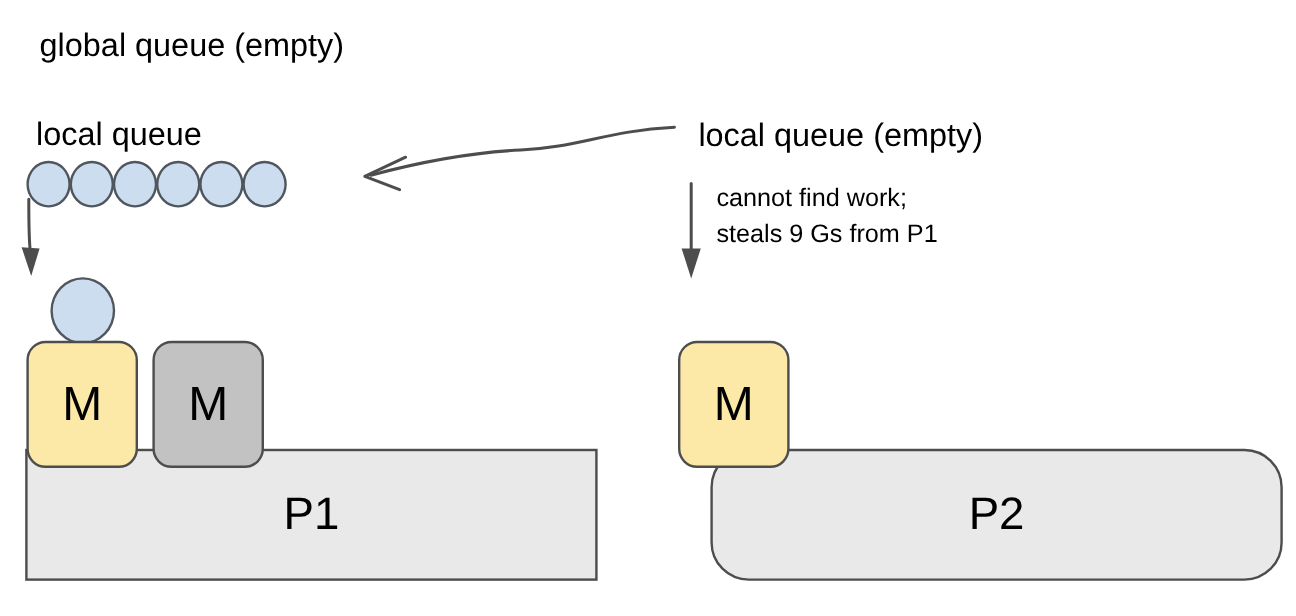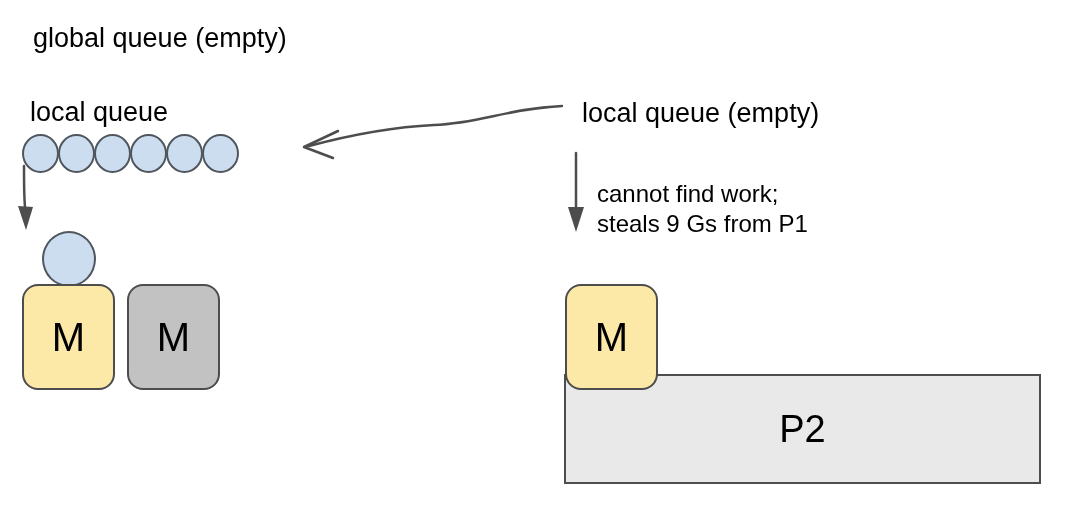--- a/index.html
+++ b/index.html
@@ -24,25 +24,24 @@
     white-space: nowrap;
     line-height: 1.2;
   }
   .global-queue-label   { left: 33px;  top: 22px;  }
   .local-queue-label    { left: 30px;  top: 96px;  }
   .local-queue-empty-label { left: 582px; top: 97px; }
   .annotation {
     position: absolute;
     left: 597px;
     top: 151px;
-    font-size: 24px;
+    font-size: 21px;
     line-height: 30px;
     color: var(--text, #000);
     white-space: nowrap;
-    margin-top: 28px;
   }
   .goroutine-row {
     position: absolute;
     left: 22px;
     top: 134px;
     display: flex;
   }
   .g-circle {
     box-sizing: border-box;
     width: 37px;
@@ -93,21 +92,21 @@
     background: var(--p-fill, #e9e9e9);
     border: 2px solid var(--shape-border, #4d4d4d);
     display: flex;
     align-items: center;
     justify-content: center;
     font-size: 38px;
     color: #000;
     z-index: 0;
   }
   .p-box.p1 { left: 21px;  }
-  .p-box.p2 { left: 564px; }
+  .p-box.p2 { left: 592px; border-radius: 32px; }
   svg.arrows {
     position: absolute;
     left: 0;
     top: 0;
     z-index: 5;
     pointer-events: none;
   }
   .arrow-line {
     stroke: var(--arrow, #4d4d4d);
     stroke-width: 2.5;
@@ -153,20 +152,23 @@
   <div class="running-g"></div>
 
   <div class="m-box m-yellow p1-m1">
     <span>M</span>
   </div>
 
   <div class="m-box m-gray p1-m2">
     <span>M</span>
   </div>
 
+  <div class="p-box p1">
+    <span>P1</span>
+  </div>
 
   <div class="label local-queue-empty-label">local queue (empty)</div>
 
   <div class="annotation">
     <div>cannot find work;</div>
     <div>steals 9 Gs from P1</div>
   </div>
 
   <div class="m-box m-yellow p2-m1">
     <span>M</span>

